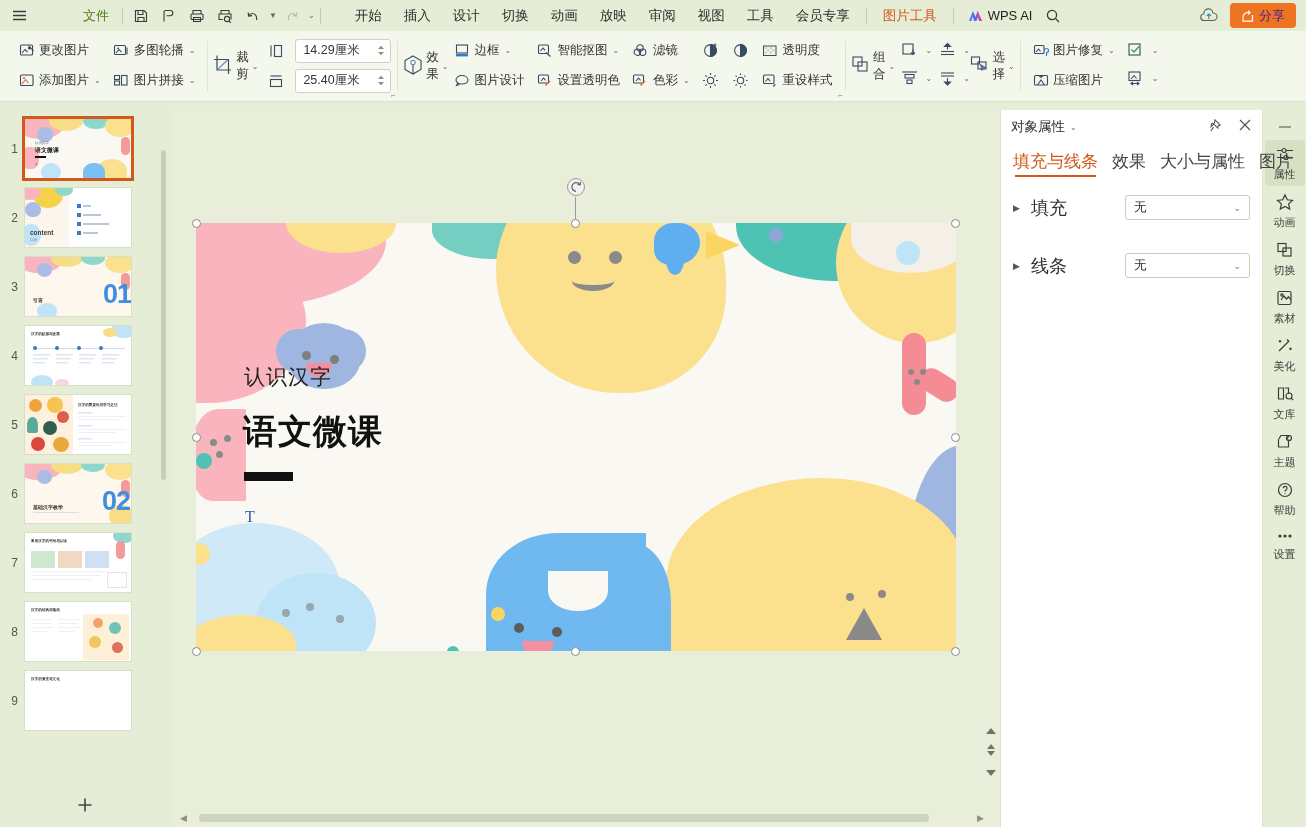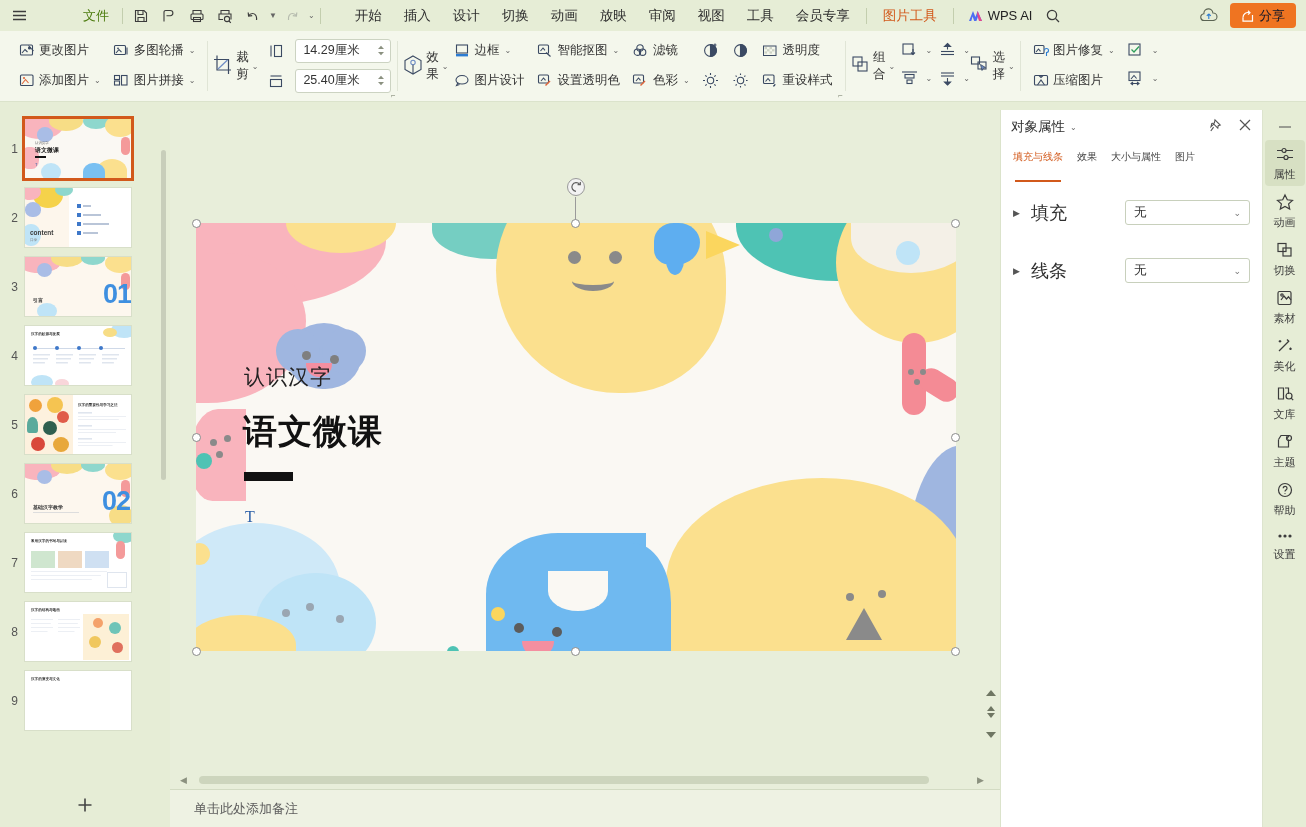--- a/index.html
+++ b/index.html
@@ -36,21 +36,21 @@
     position: relative; white-space: nowrap;
   }
   .menu-item.active { color: #d2591b; font-weight: 500; }
   .menu-item.active::after {
     content:""; position: absolute; left: 10px; right: 10px; bottom: -4px;
     height: 2px; background: #d2591b;
   }
   .wpsai { display: flex; align-items: center; gap: 5px; padding: 4px 8px; cursor: pointer; font-size: 13px; color:#222; }
   .topbar-right { margin-left: auto; display: flex; align-items: center; gap: 8px; padding-right: 4px; }
   .share-btn {
-    background: #ef7421; color: #0f172a; border-radius: 4px; height: 25px;
+    background: #ef7421; color: #4c1d95; border-radius: 4px; height: 25px;
     display: flex; align-items: center; gap: 4px; padding: 0 11px; font-size: 13px; cursor: pointer;
   }
 
   
   .ribbon {
     height: 71px; background: #f4f7ec; display: flex; align-items: stretch;
     padding: 4px 2px 0 6px; position: relative;
     border-bottom: 1px solid #dbe3cb;
   }
   .rgroup { display: flex; align-items: flex-start; padding: 2px 6px 0 6px; position: relative; }
@@ -143,21 +143,21 @@
 
   
   .rightpanel {
     width: 262px; background: #ffffff; flex: none; position: relative;
     border-left: 1px solid #dbe3cb;
   }
   .rp-head { display:flex; align-items:center; height: 34px; padding: 0 10px; gap: 4px; }
   .rp-title { font-size: 13.5px; color:#2f2f2f; }
   .rp-head .sp { margin-left:auto; display:flex; gap: 14px; color:#555; cursor:pointer; }
   .rp-tabs { display:flex; align-items:center; gap: 14px; padding: 6px 12px 0 12px; }
-  .rp-tab { font-size: 10px; color:#444; cursor:pointer; position:relative; padding-bottom: 18px; white-space:nowrap; }
+  .rp-tab { font-size: 17px; color:#444; cursor:pointer; position:relative; padding-bottom: 4px; white-space:nowrap; }
   .rp-tab.active { color:#d2591b; }
   .rp-tab.active::after { content:""; position:absolute; left:2px; right:2px; bottom:0; height:2px; background:#d2591b; }
   .rp-row { display:flex; align-items:center; padding: 10px 12px 0 12px; gap: 8px; }
   .rp-tri { color:#555; font-size: 9px; cursor:pointer; width:10px; }
   .rp-label { font-size: 18px; color:#2f2f2f; font-weight: normal; width: 86px; }
   .rp-select {
     flex:1; height: 25px; background:#fff; border:1px solid #c8d0bc; border-radius: 3px;
     display:flex; align-items:center; padding: 0 8px; font-size: 12.5px; color:#333; cursor:pointer;
   }
   .rp-select .cv { margin-left:auto; color:#777; font-size: 9px; }
@@ -963,23 +963,20 @@
       </div>
 
       <div class="hscroll-row">
         <span class="arrow-sm">◀</span>
         <div class="hscroll-track">
           <div class="hscroll-thumb"></div>
         </div>
         <span class="arrow-sm">▶</span>
       </div>
 
-      <div class="notes">
-        <span>单击此处添加备注</span>
-      </div>
     </div>
 
     <div class="rightpanel">
       <div class="rp-head">
         <span class="rp-title">对象属性</span>
         <span class="caret">⌄</span>
         <span class="sp">
           <span>
             <svg width="15" height="15" viewBox="0 0 15 15" fill="none" stroke="#555" stroke-width="1.1">
                 <path d="M6 1.8l5.2 5.2-2 .6-.4 2.6-4-4L2 8.6l.8-3.2 2.6-.4z"></path>

